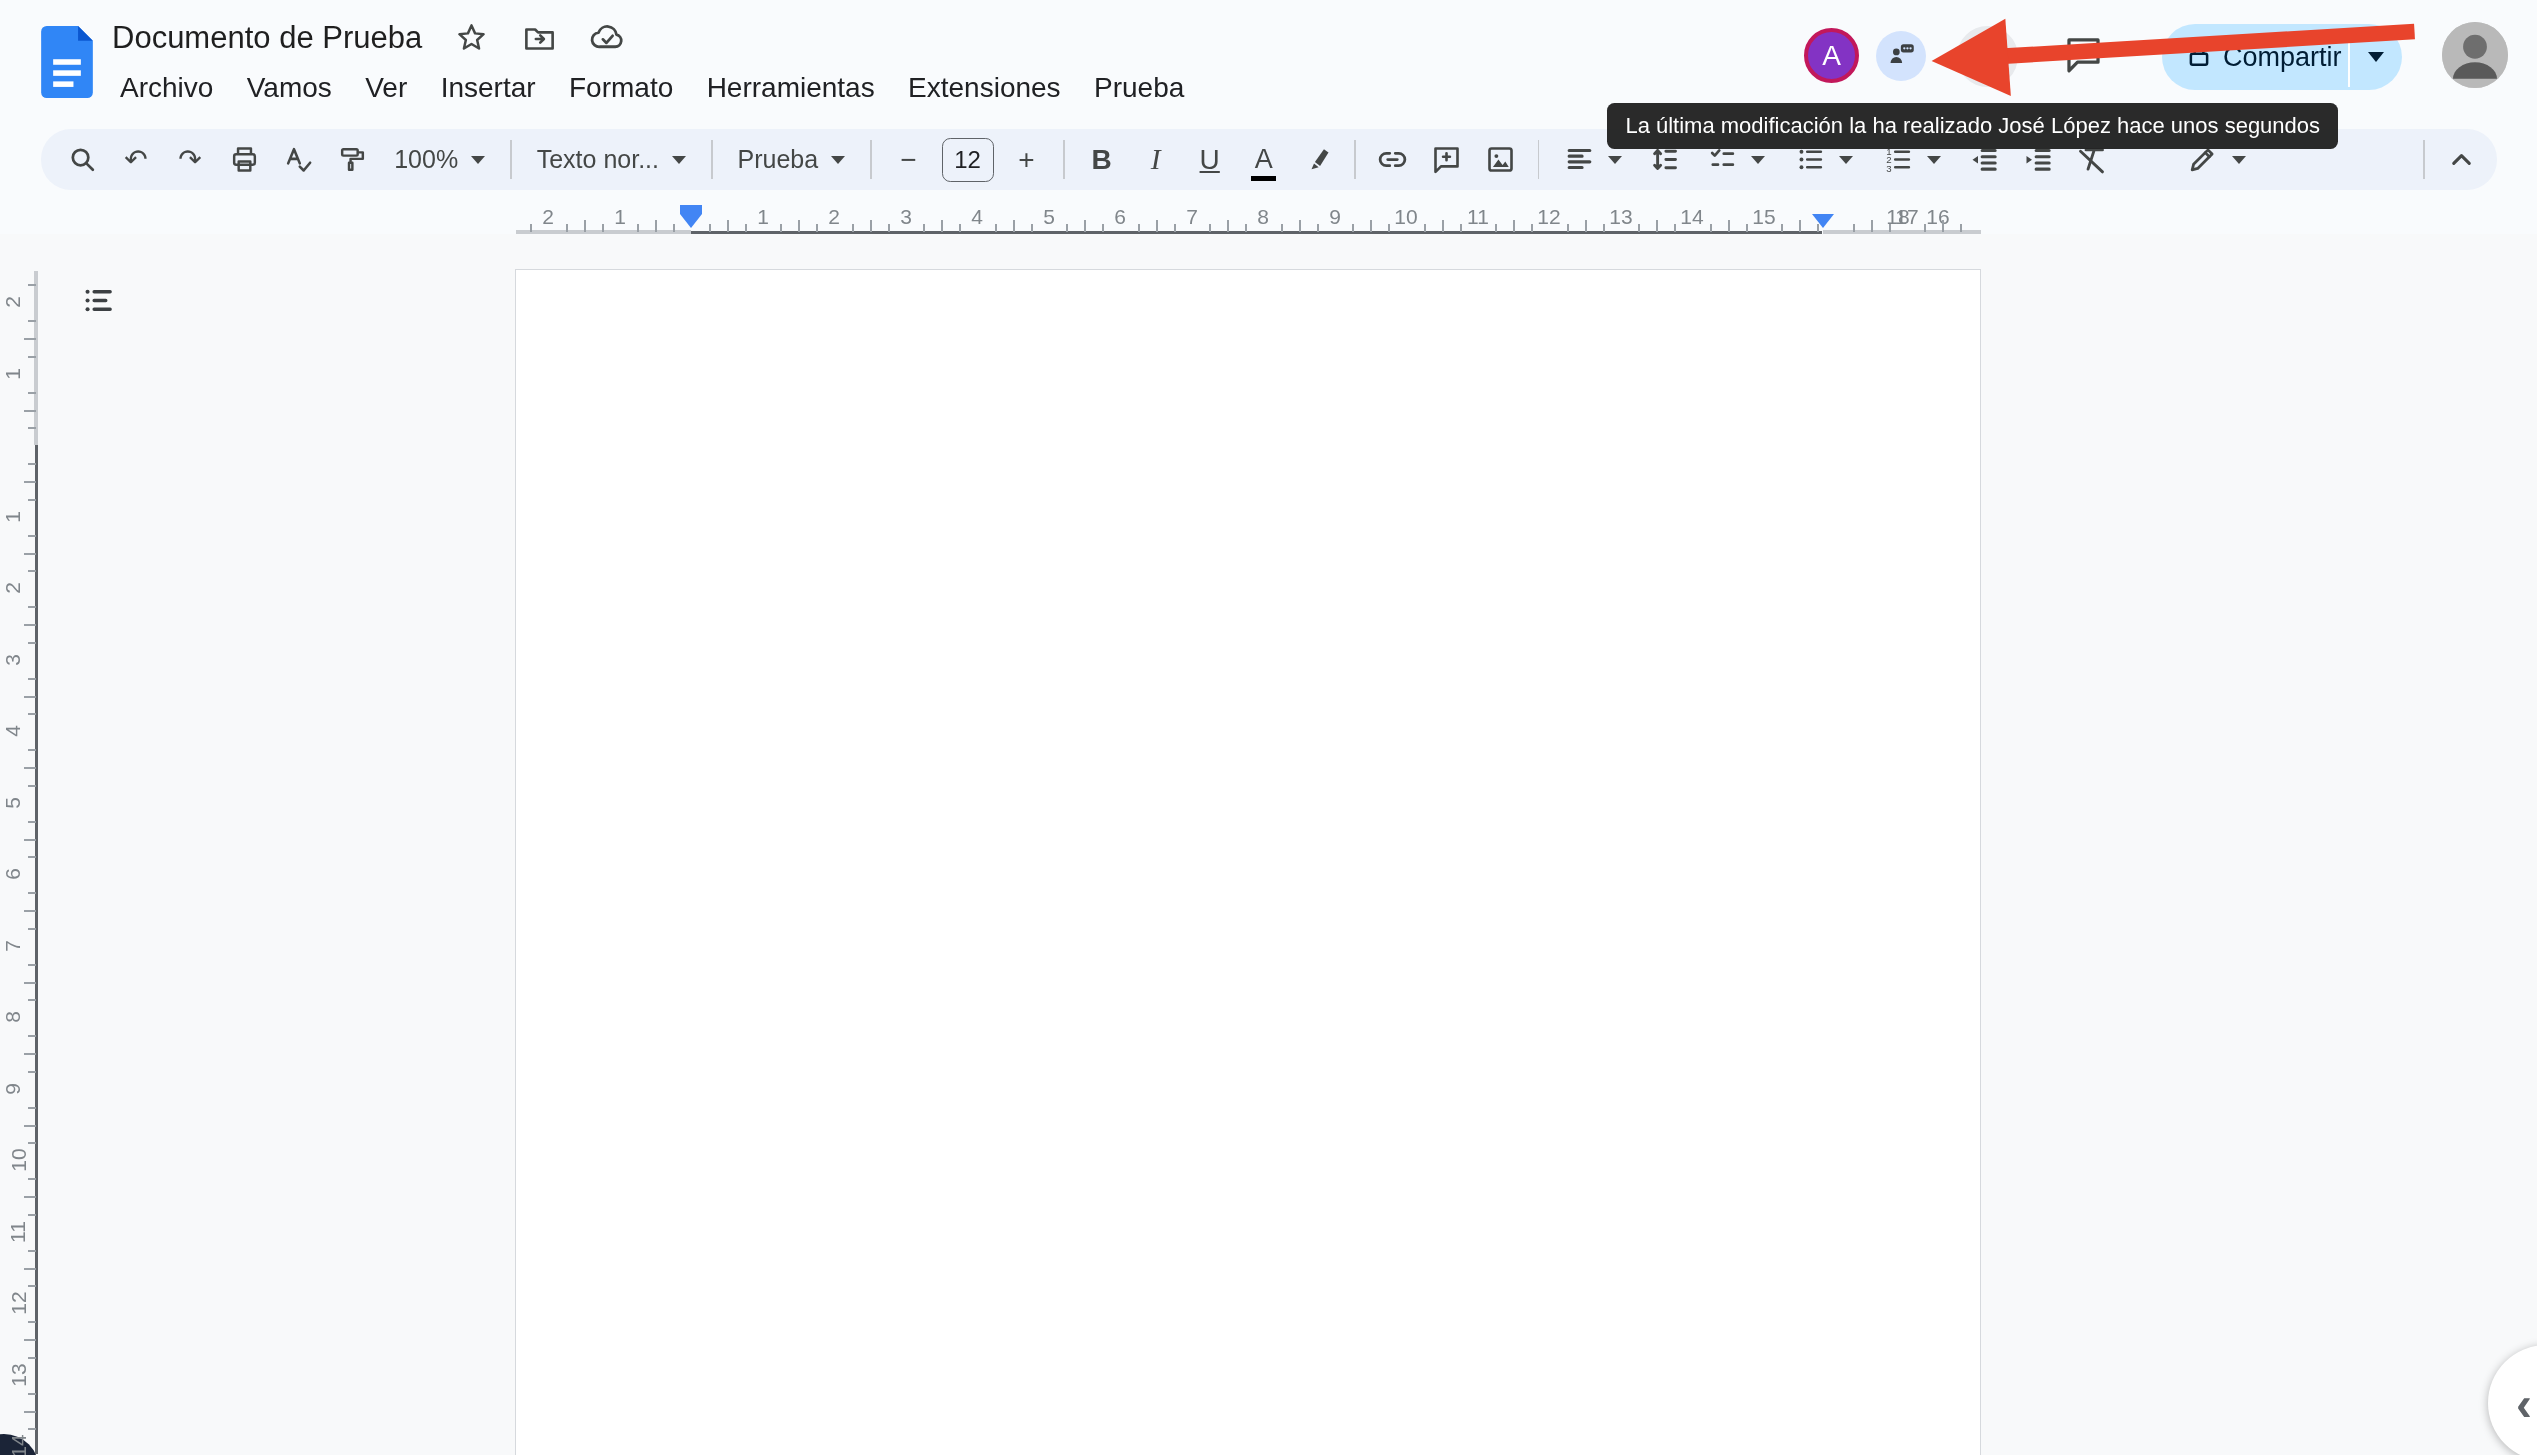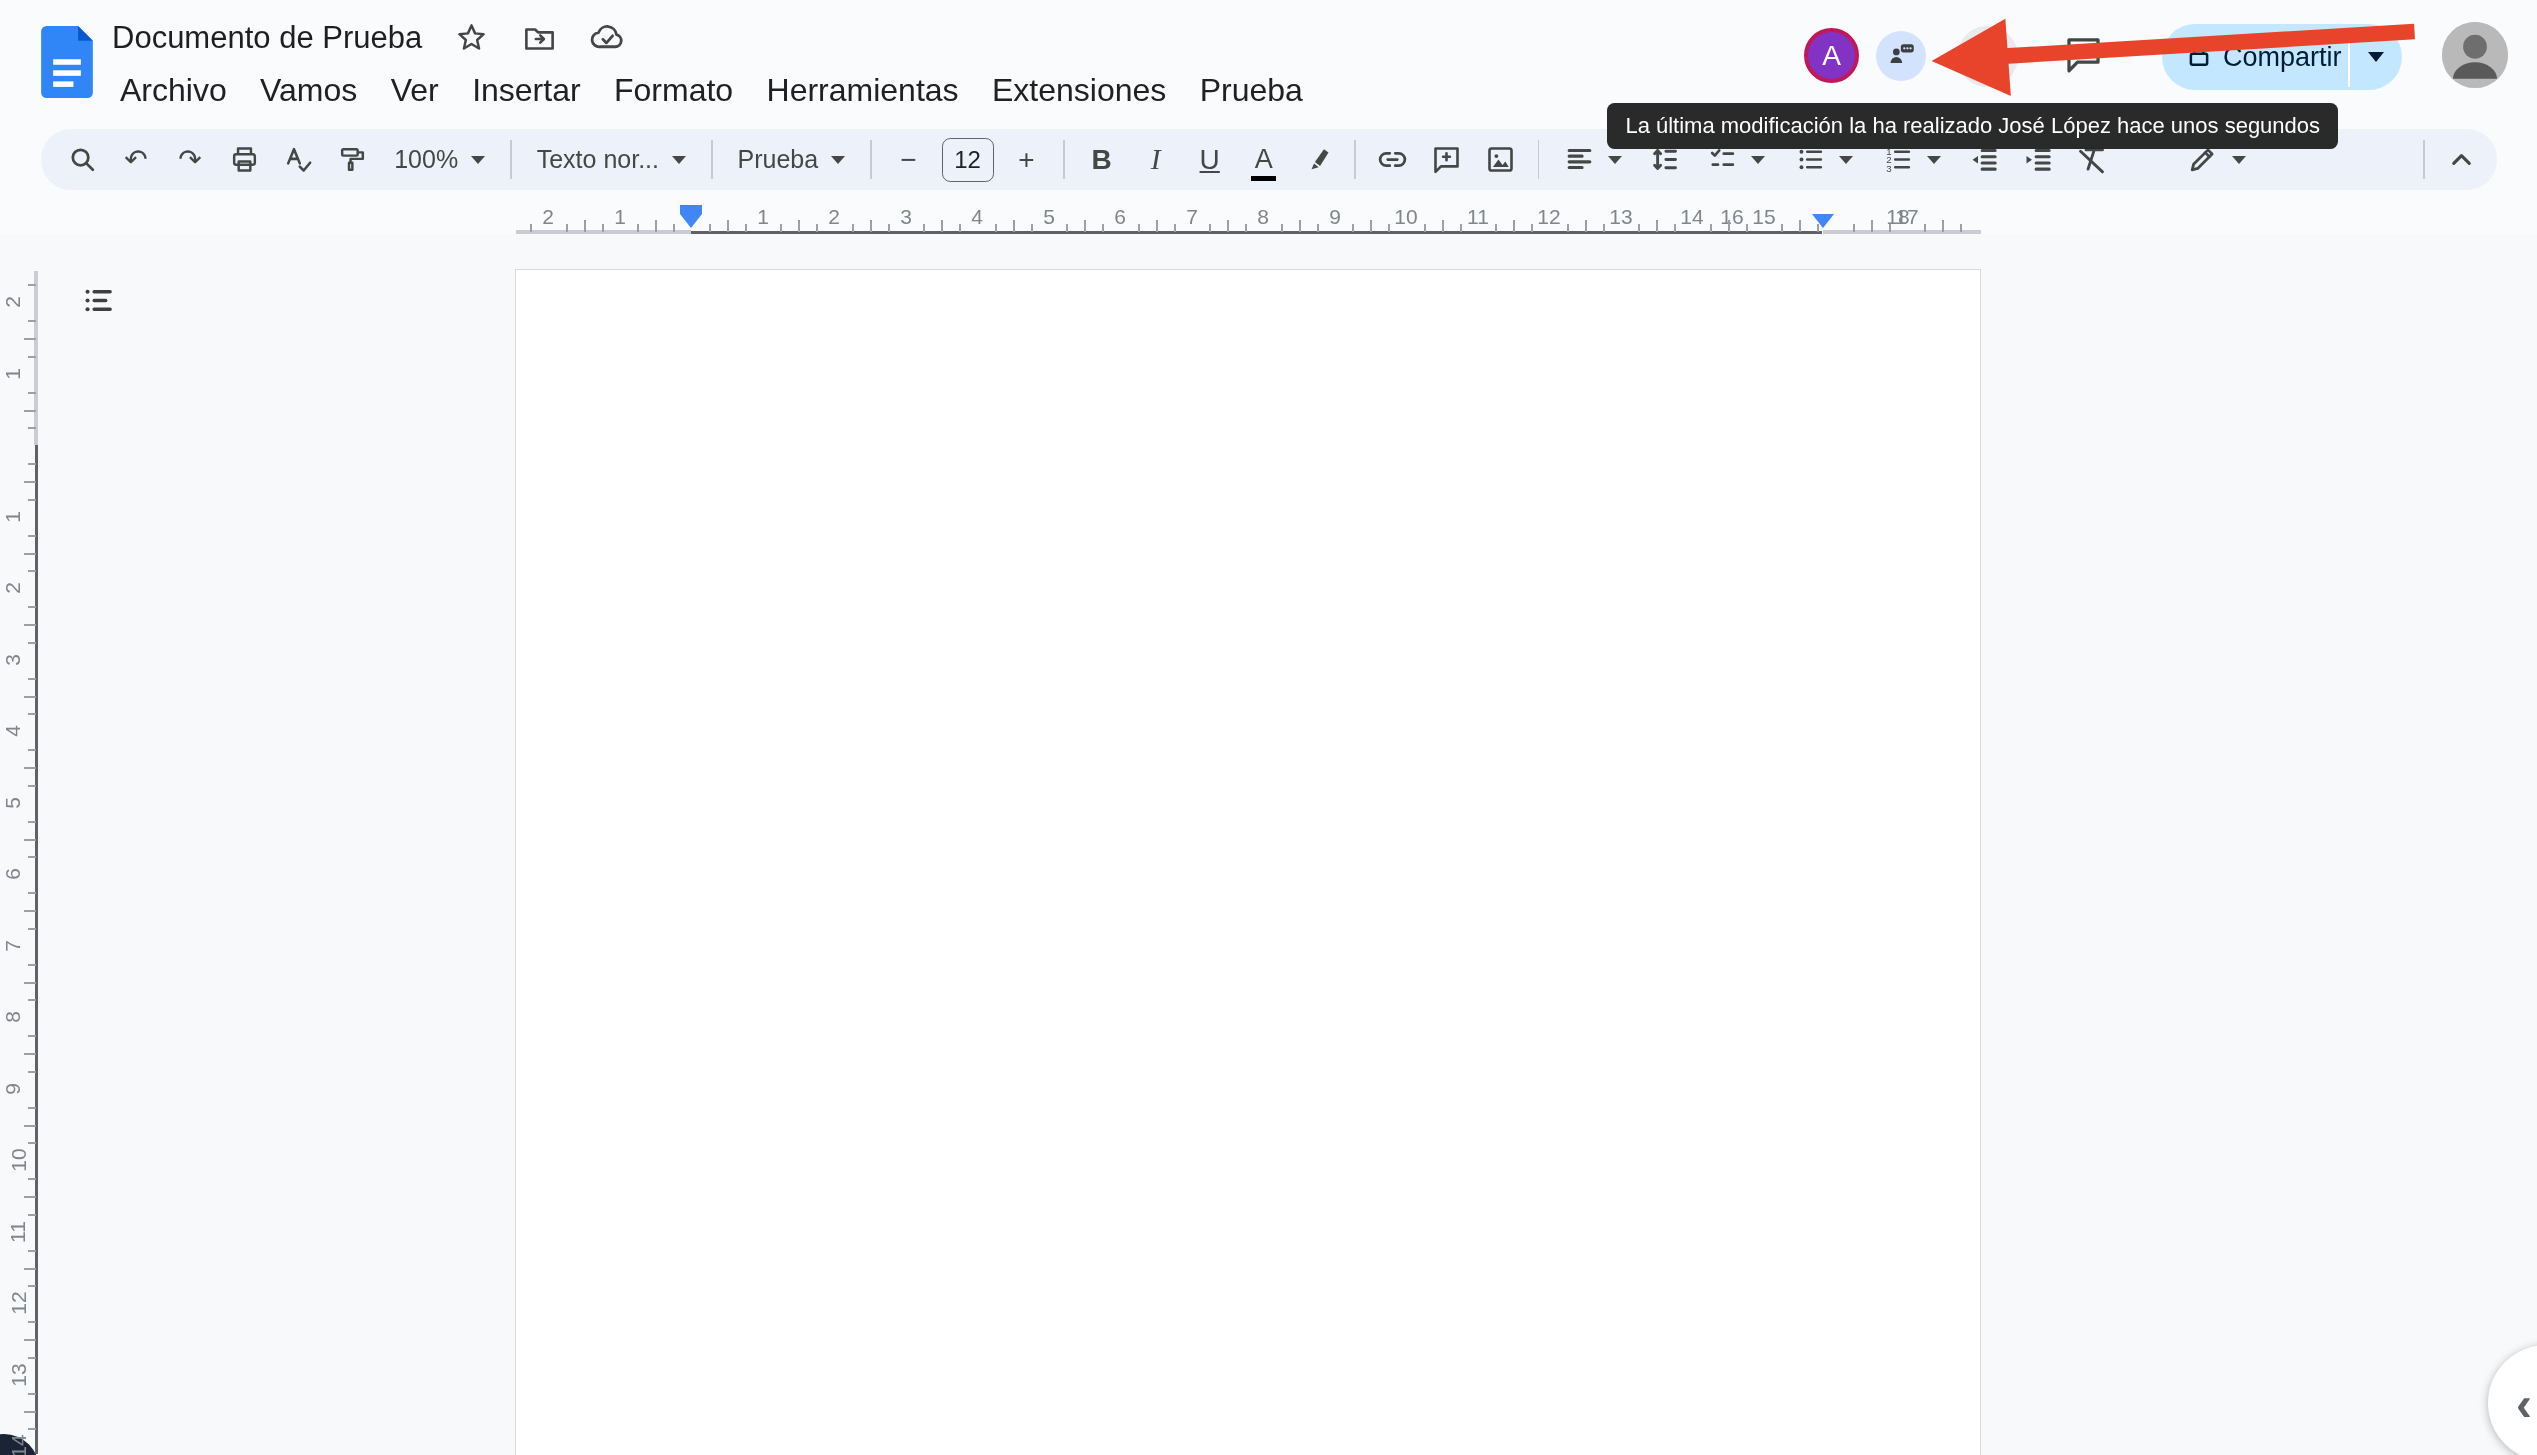--- a/index.html
+++ b/index.html
@@ -6,21 +6,21 @@
   html,body { width:2538px; height:1456px; overflow:hidden; }
   body { font-family:"Liberation Sans", sans-serif; background:#f8f9fa; position:relative; color:#202124; }
 
   
   .top-area { position:absolute; left:0; top:0; width:2538px; height:234px; background:#f9fbfd; }
   .docs-logo { position:absolute; left:41px; top:26px; width:52px; height:72px; cursor:pointer; }
   .title-row { position:absolute; left:112px; top:16.6px; height:42px; display:flex; align-items:center; gap:31px; }
   .doc-title { font-size:31px; font-weight:500; color:#1f1f1f; white-space:nowrap; }
   .title-ic { width:37px; height:37px; display:flex; align-items:center; justify-content:center; }
   .menu-row { position:absolute; left:107px; top:66px; display:flex; gap:7.4px; }
-  .menu-item { font-size:32px; color:#202124; padding:5.5px 13px; border-radius:7.4px; cursor:pointer; }
+  .menu-item { font-size:28px; color:#202124; padding:5.5px 13px; border-radius:7.4px; cursor:pointer; }
 
   
   .collab-avatar { position:absolute; left:1804px; top:28px; width:55px; height:55px; border-radius:50%;
     background:#8333c4; border:4.6px solid #c2185b; display:flex; align-items:center; justify-content:center;
     color:#fff; font-size:28px; }
   .chat-btn { position:absolute; left:1876px; top:31px; width:50px; height:50px; border-radius:50%; background:#d3e3fd;
     display:flex; align-items:center; justify-content:center; }
   .history-btn { position:absolute; left:1957px; top:26px; width:61px; height:61px; border-radius:50%; background:#e8eaed;
     display:flex; align-items:center; justify-content:center; }
   .comment-top-btn { position:absolute; left:2060px; top:33px; width:46px; height:46px; display:flex; align-items:center; justify-content:center; }
@@ -383,21 +383,21 @@
     <span class="num" style="left: 1120px;">6</span>
     <span class="num" style="left: 1192px;">7</span>
     <span class="num" style="left: 1263px;">8</span>
     <span class="num" style="left: 1335px;">9</span>
     <span class="num" style="left: 1406px;">10</span>
     <span class="num" style="left: 1478px;">11</span>
     <span class="num" style="left: 1549px;">12</span>
     <span class="num" style="left: 1621px;">13</span>
     <span class="num" style="left: 1692px;">14</span>
     <span class="num" style="left: 1764px;">15</span>
-    <span class="num" style="left: 1732px;">16</span>
+    <span class="num" style="left: 1938px;">16</span>
     <span class="num" style="left: 1907px;">17</span>
     <span class="num" style="left: 1898px;">18</span>
     <span class="tick" style="left: 530px; height: 7.4px;"></span>
     <span class="tick" style="left: 566px; height: 7.4px;"></span>
     <span class="tick" style="left: 584px; height: 12px;"></span>
     <span class="tick" style="left: 602px; height: 7.4px;"></span>
     <span class="tick" style="left: 637px; height: 7.4px;"></span>
     <span class="tick" style="left: 655px; height: 12px;"></span>
     <span class="tick" style="left: 673px; height: 7.4px;"></span>
     <span class="tick" style="left: 709px; height: 7.4px;"></span>

